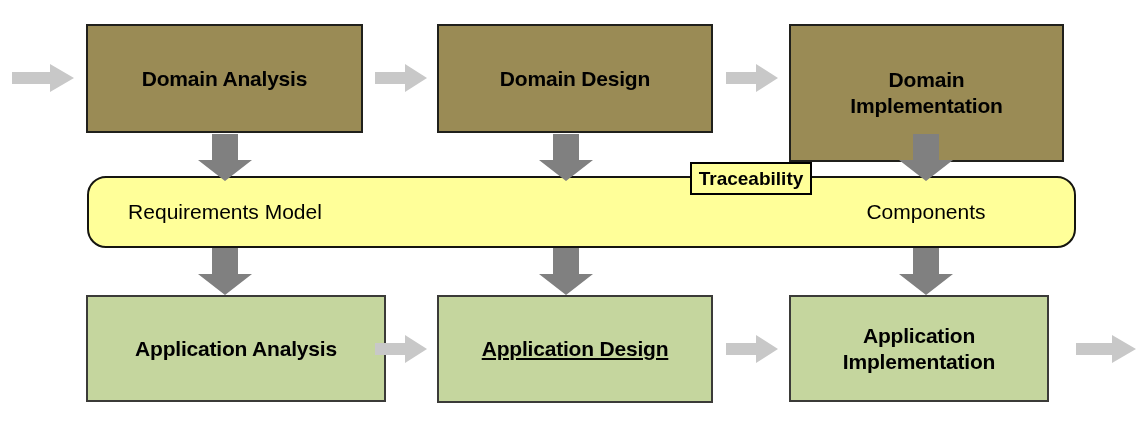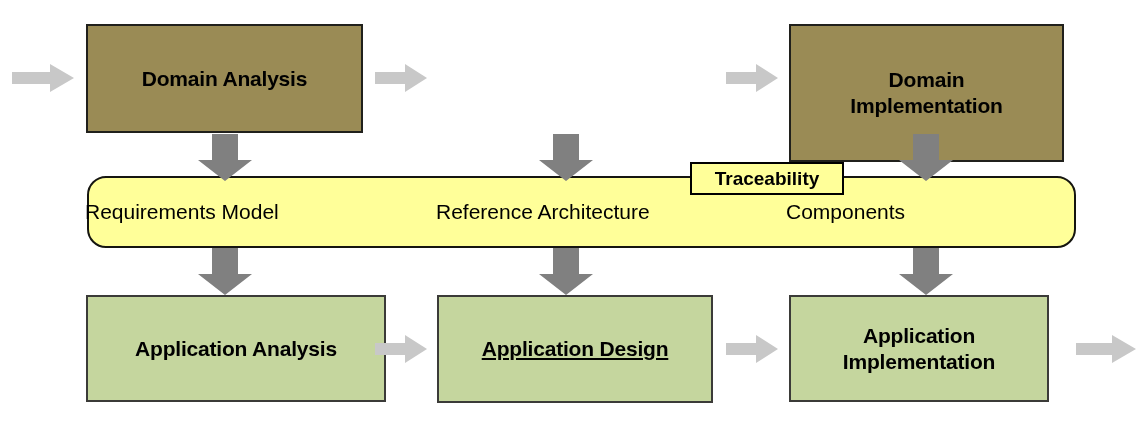--- a/index.html
+++ b/index.html
@@ -40,32 +40,32 @@
     left:87px;top:176px;
     width:989px;height:72px;
     background:#FFFF99;
     border:2px solid #151510;
     border-radius:19px;
     box-sizing:border-box;
   }
   .banditem{
     position:absolute;
     top:190px;height:44px;
-    display:flex;align-items:center;justify-content:flex-start;
+    display:flex;align-items:center;justify-content:center;
     font-size:21px;
     font-weight:normal;
     color:#000;
     white-space:nowrap;
   }
 
   
   #trace{
     position:absolute;
     left:690px;top:162px;
-    width:154px;height:33px;
+    width:122px;height:33px;
     background:#FFFF99;
     border:2px solid #000000;
     box-sizing:border-box;
     display:flex;align-items:center;justify-content:center;
     font-size:19px;font-weight:bold;color:#000;
     z-index:6;
   }
 
   
   .harrow{position:absolute;height:30px;z-index:4;}
@@ -128,23 +128,20 @@
     <svg viewBox="0 0 56 48" preserveAspectRatio="none">
       <path d="M15,0 L41,0 L41,26 L55,26 L28,47 L1,26 L15,26 Z" fill="#808080"></path>
     </svg>
   </div>
 
   <div id="band"></div>
 
   <div class="banditem" style="left:85px;width:280px;">
     <span>Requirements Model</span>
   </div>
-  <div class="banditem" style="left:436px;width:280px;">
-    <span>Reference Architecture</span>
-  </div>
   <div class="banditem" style="left:786px;width:280px;">
     <span>Components</span>
   </div>
 
   <div id="trace">
     <span>Traceability</span>
   </div>
 
   <div class="varrow" style="left:197px;top:248px;">
     <svg viewBox="0 0 56 48" preserveAspectRatio="none">
@@ -158,20 +155,23 @@
   </div>
   <div class="varrow" style="left:898px;top:248px;">
     <svg viewBox="0 0 56 48" preserveAspectRatio="none">
       <path d="M15,0 L41,0 L41,26 L55,26 L28,47 L1,26 L15,26 Z" fill="#808080"></path>
     </svg>
   </div>
 
   <div class="pbox domain" style="left:86px;top:24px;width:277px;height:109px;">
     <span>Domain Analysis</span>
   </div>
+  <div class="pbox domain" style="left:437px;top:24px;width:276px;height:109px;">
+    <span>Domain Design</span>
+  </div>
   <div class="pbox domain" style="left:789px;top:24px;width:275px;height:138px;">
     <span>Domain<br>Implementation</span>
   </div>
 
   <div class="pbox app" style="left:86px;top:295px;width:300px;height:107px;">
     <span>Application Analysis</span>
   </div>
   <div class="pbox app" style="left:437px;top:295px;width:276px;height:108px;text-decoration:underline;">
     <span>Application Design</span>
   </div>

